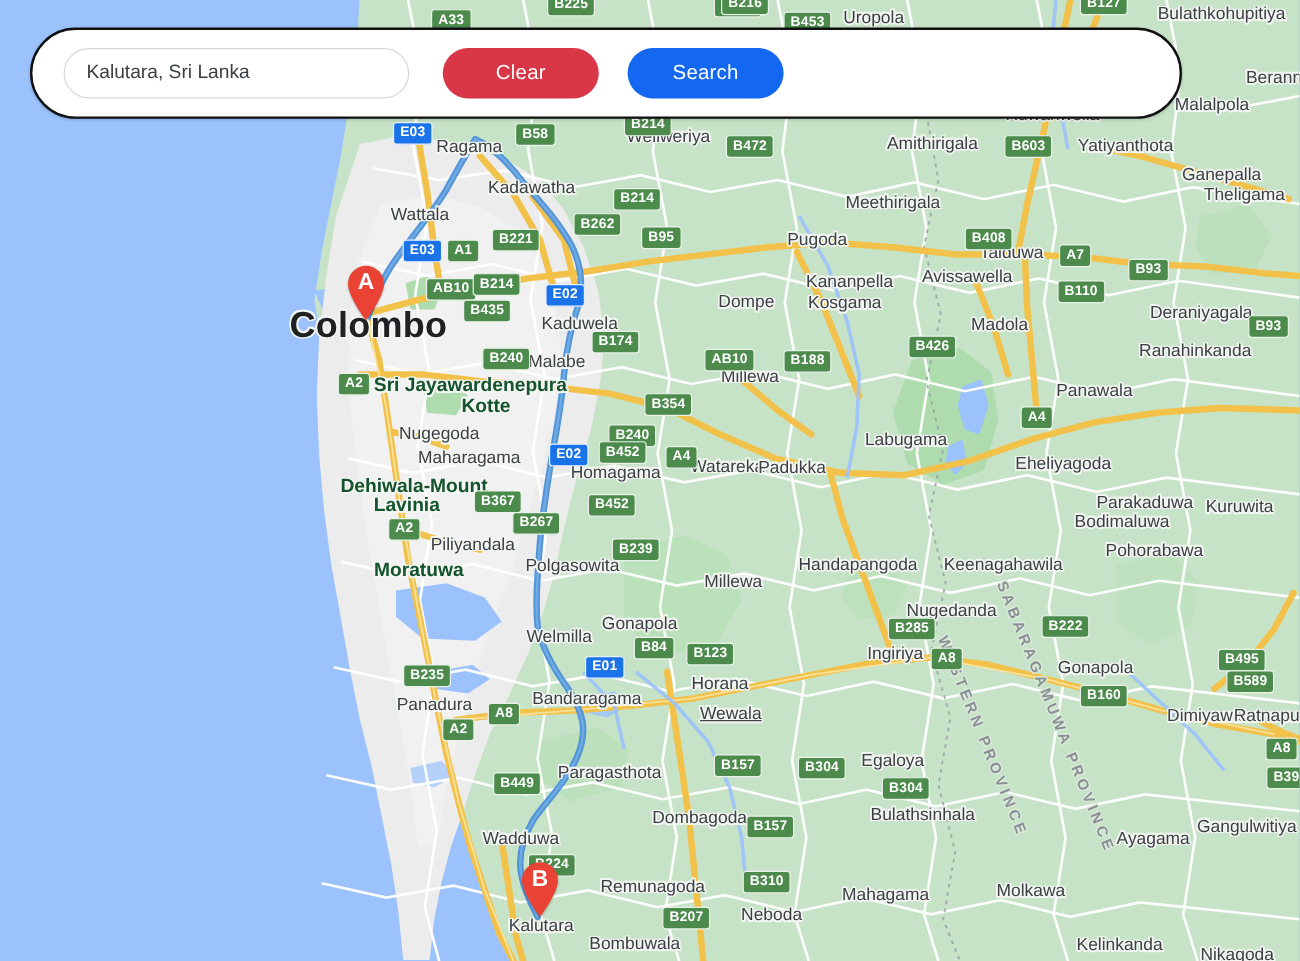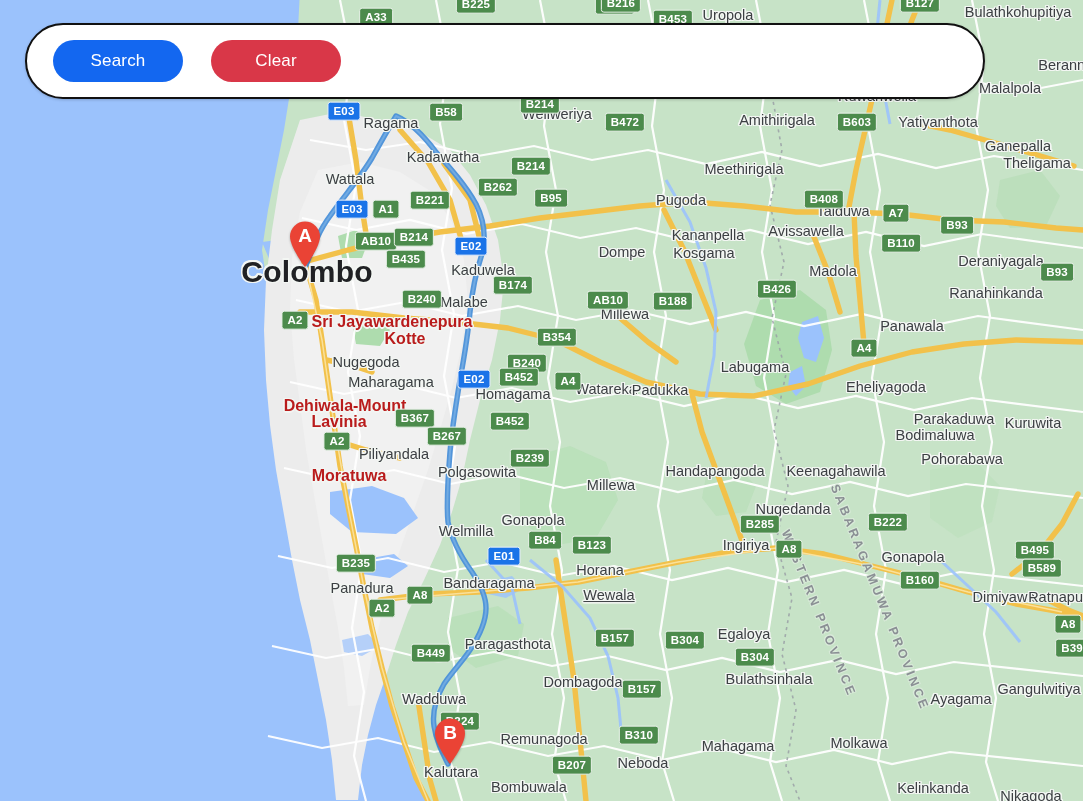--- a/index.html
+++ b/index.html
@@ -33,21 +33,21 @@
       -1.2px -1.2px 0 #f3f6f3, 1.2px -1.2px 0 #f3f6f3,
       -1.2px  1.2px 0 #f3f6f3, 1.2px  1.2px 0 #f3f6f3,
        0 -1.4px 0 #f3f6f3, 0 1.4px 0 #f3f6f3,
       -1.4px 0 0 #f3f6f3, 1.4px 0 0 #f3f6f3;
     transform: translate(-50%, -50%);
     pointer-events: none;
     line-height: 1.1;
     text-align: center;
   }
   .lbl.city-major { font-size: 30px; font-weight: 700; color: #202124; letter-spacing: .2px; }
-  .lbl.city-sub   { font-size: 16px; font-weight: 600; color: #b91c1c; }
+  .lbl.city-sub   { font-size: 16px; font-weight: 600; color: #14532d; }
   .lbl.town       { font-size: 14.5px; font-weight: 400; color: #3c4043; }
 
   
   .lbl.province {
     font-size: 12.5px; font-weight: 700; letter-spacing: 3px;
     color: #8a8f94;
     text-shadow: -1px -1px 0 #d9ead9, 1px -1px 0 #d9ead9, -1px 1px 0 #d9ead9, 1px 1px 0 #d9ead9;
   }
 
   
@@ -444,17 +444,18 @@
       </div>
       <div class="marker" style="left: 450px; top: 765px;">
         <svg width="34" height="48" viewBox="0 0 34 48" xmlns="http://www.w3.org/2000/svg">
           <path d="M17 47 C17 47 2 27.5 2 16.5 A15 15 0 0 1 32 16.5 C32 27.5 17 47 17 47 Z" fill="#ea4335"></path>
         </svg>
         <span class="mlabel">B</span>
       </div>
     </div>
 
   <div id="search-panel">
+    <input class="field" id="destination-input" type="text" value="Kalutara, Sri Lanka" placeholder="Destination" style="">
+    <button class="pill-btn" id="clear-button">Clear</button>
     <button class="pill-btn" id="search-button">Search</button>
-    <button class="pill-btn" id="clear-button">Clear</button>
   </div>
 
 </div>
 
 </body></html>

